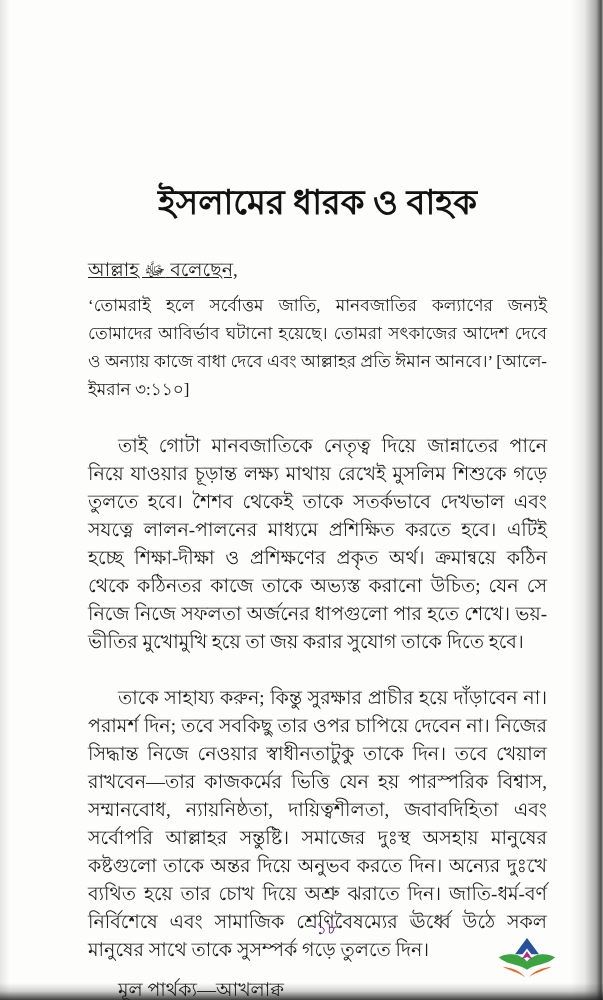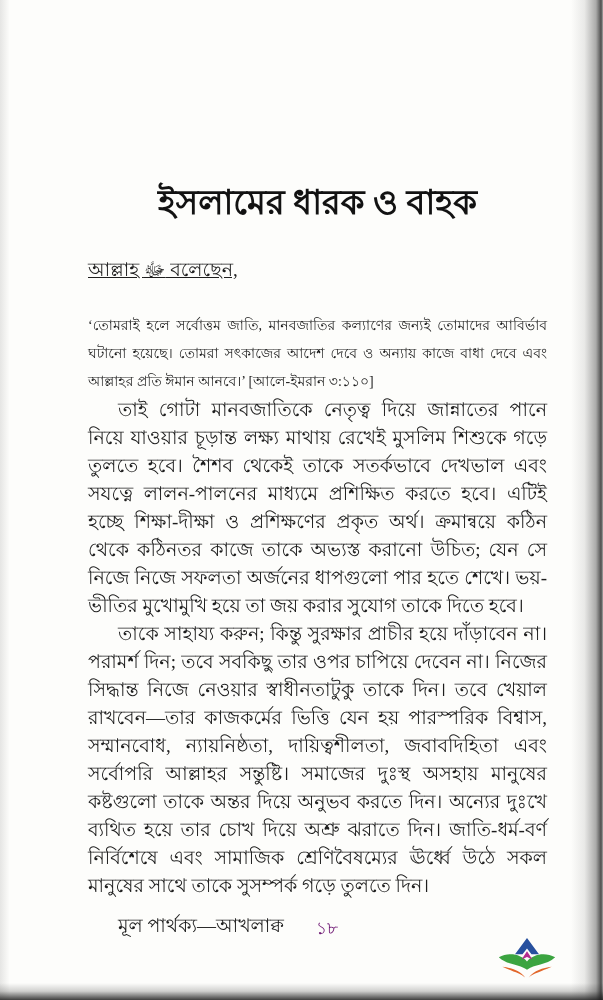--- a/index.html
+++ b/index.html
@@ -26,27 +26,27 @@
   }
   .title .tl{display:block;}
   .attribution{
     margin:28px 0 0 0;
     font-size:19px;
     line-height:28px;
     text-align:left;
     text-decoration:underline;
   }
   .quote{
-    margin:28px 0 0 0;
-    font-size:14px;
+    margin:8px 0 0 0;
+    font-size:17px;
     line-height:28px;
     text-align:justify;
   }
   .para{
-    margin:0 0 0 0;
+    margin:28px 0 0 0;
     font-size:19px;
     line-height:28px;
     text-align:justify;
     text-indent:30px;
   }
   .closing{
     margin:12px 0 0 0;
     font-size:19px;
     line-height:28px;
     text-indent:30px;

